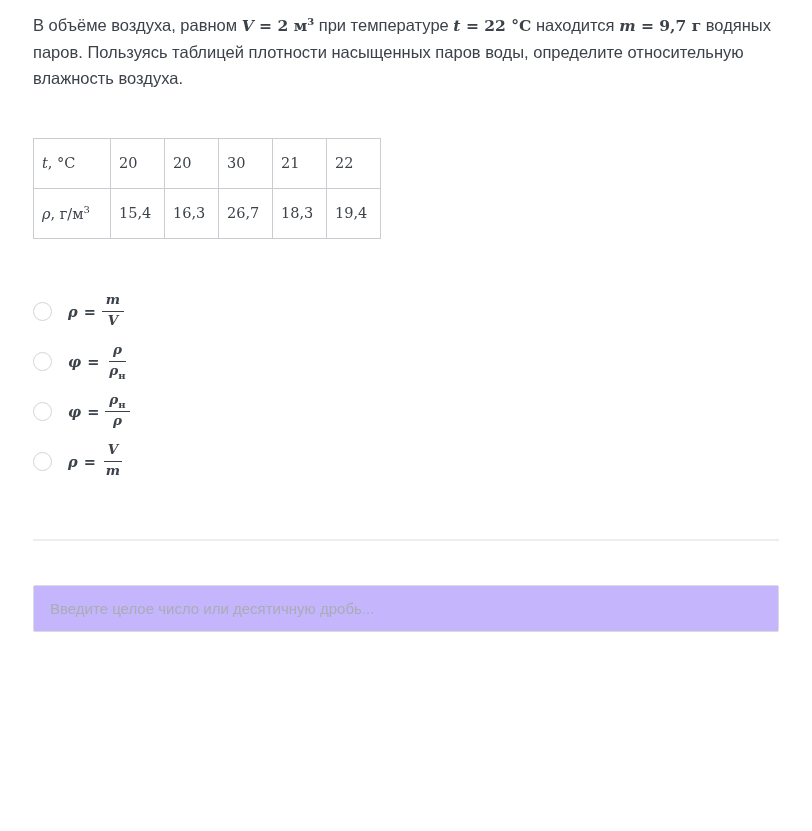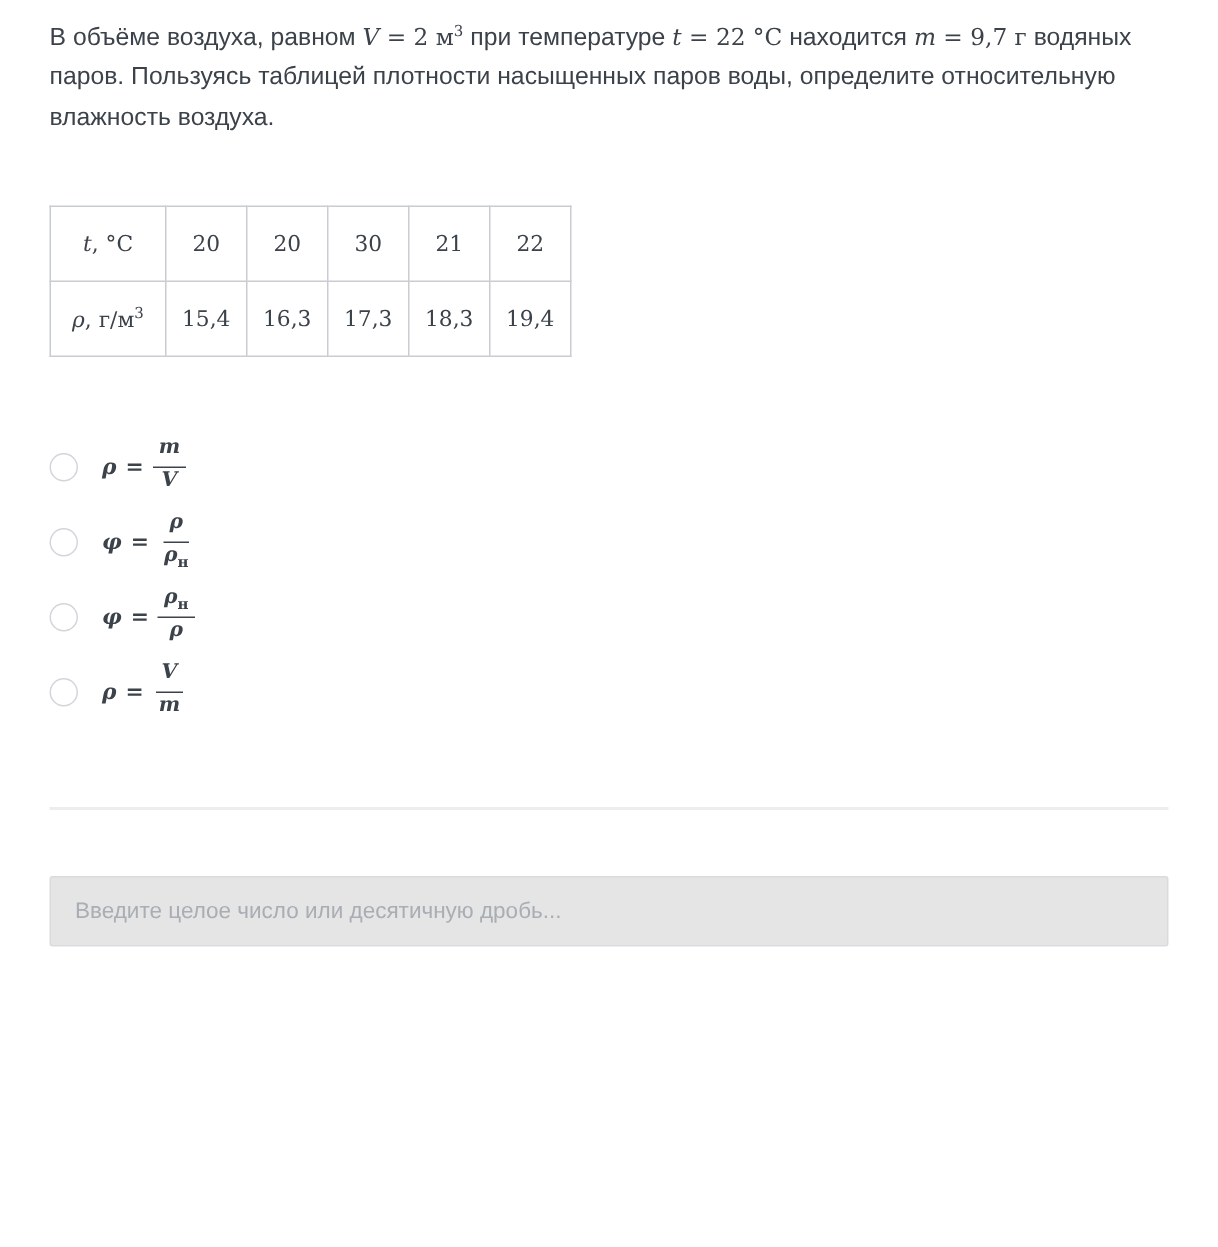--- a/index.html
+++ b/index.html
@@ -15,36 +15,35 @@
   .page {
     padding: 12px 33px 0 33px;
   }
   .problem {
     font-size: 16.5px;
     line-height: 1.6;
     max-width: 746px;
   }
   .math {
     font-family: "DejaVu Serif", serif;
-    font-weight: normal;
+    font-weight: bold;
     font-size: 15.5px;
   }
   .math .var { font-style: italic; }
   sup.m-sup { font-size: 10px; vertical-align: super; }
   sub.m-sub { font-size: 10px; vertical-align: sub; font-style: normal; }
 
   
   table.density-table {
     border-collapse: collapse;
     margin-top: 46px;
   }
   table.density-table td {
     border: 1px solid #c9ccd1;
     height: 50px;
-    text-align: center;
     vertical-align: middle;
     font-family: "DejaVu Serif", serif;
     font-size: 14.5px;
     color: #3c424a;
     padding: 0 8px;
   }
   td.head-cell { width: 77px; }
   td.val-cell  { width: 54px; }
   .t-var { font-style: italic; }
 
@@ -113,21 +112,21 @@
     margin-top: 44px;
     width: 746px;
     height: 47px;
     border: 1px solid #d9dbdf;
     border-radius: 2px;
     padding: 0 16px;
     font-family: "Liberation Sans", sans-serif;
     font-size: 15px;
     color: #3c424a;
     outline: none;
-    background: #e5e5e5;
+    background: #c4b5fd;
     display: block;
   }
   .answer-input::placeholder { color: #a9adb4; }
 </style>
 </head>
 <body>
 
 <div class="page">
 
   <p class="problem">
@@ -141,21 +140,21 @@
         <td class="val-cell">20</td>
         <td class="val-cell">20</td>
         <td class="val-cell">30</td>
         <td class="val-cell">21</td>
         <td class="val-cell">22</td>
       </tr>
       <tr>
         <td class="head-cell"><span class="t-var">ρ</span><span>, г/м</span><sup class="m-sup">3</sup></td>
         <td class="val-cell">15,4</td>
         <td class="val-cell">16,3</td>
-        <td class="val-cell">17,3</td>
+        <td class="val-cell">26,7</td>
         <td class="val-cell">18,3</td>
         <td class="val-cell">19,4</td>
       </tr>
     </tbody>
   </table>
 
 
   <div class="options">
 
     <div class="option-row">

